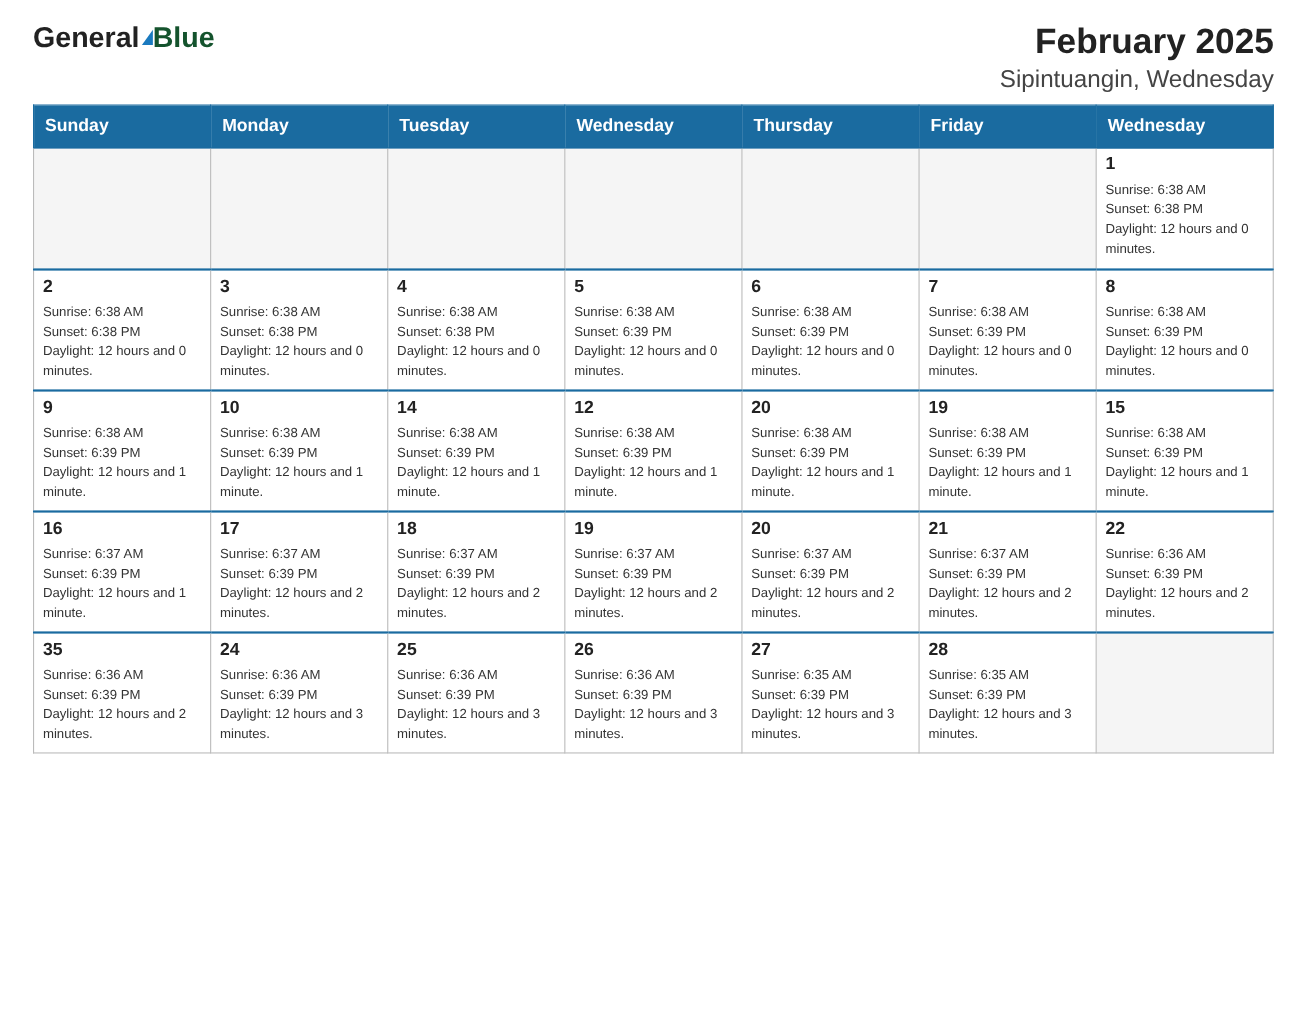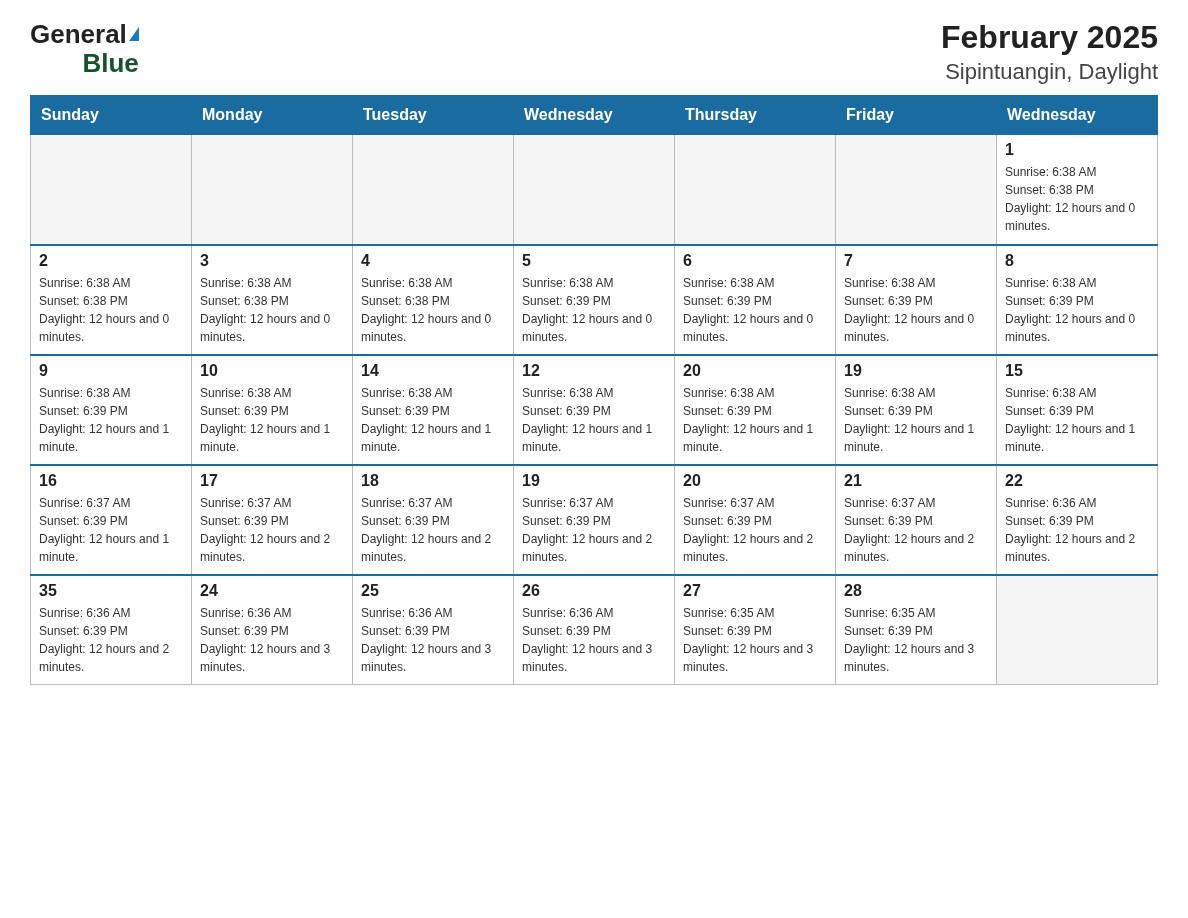--- a/index.html
+++ b/index.html
@@ -12,22 +12,22 @@
       padding: 20px 30px;
     }
     .header-area {
       display: flex;
       justify-content: space-between;
       align-items: flex-start;
       margin-bottom: 10px;
     }
     .logo {
       display: flex;
-      flex-direction: column;
-      align-items: flex-end;
+      flex-direction: row;
+      align-items: center;
     }
     .logo-general {
       font-size: 26px;
       font-weight: bold;
       color: #222;
       line-height: 1.1;
     }
     .logo-blue {
       font-size: 26px;
       font-weight: bold;
@@ -102,21 +102,21 @@
 <div class="header-area">
   <div class="logo">
     <div style="display:flex;align-items:center;">
       <span class="logo-general">General</span>
       <span class="logo-triangle"></span>
     </div>
     <span class="logo-blue">Blue</span>
   </div>
   <div class="title-area">
     <div class="month-title">February 2025</div>
-    <div class="location-title">Sipintuangin, Daylight</div>
+    <div class="location-title">Sipintuangin, Wednesday</div>
   </div>
 </div>
 
 <table class="calendar-table">
   <thead>
     <tr>
     <th>Sunday</th>
         <th>Monday</th>
         <th>Tuesday</th>
         <th>Wednesday</th>

